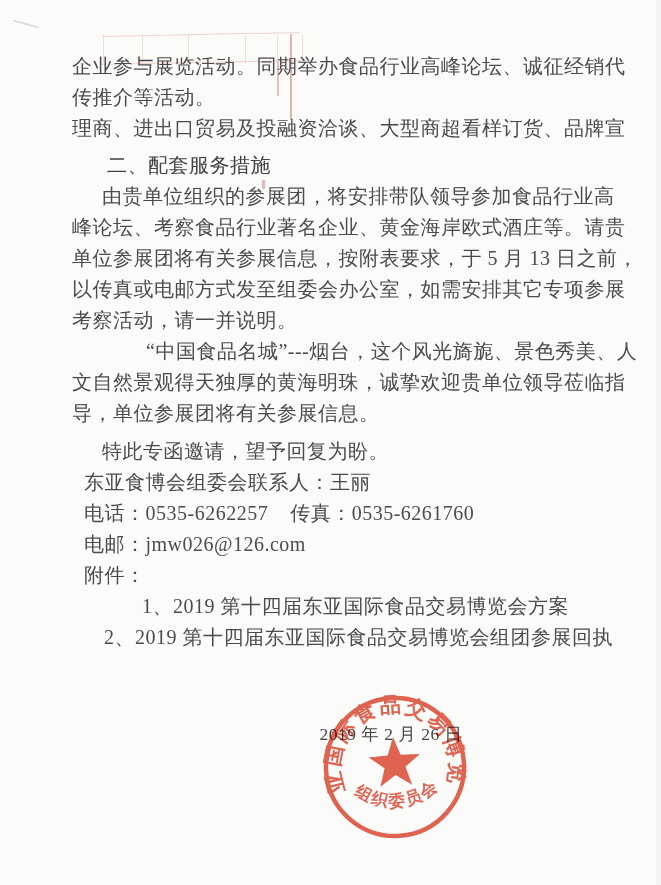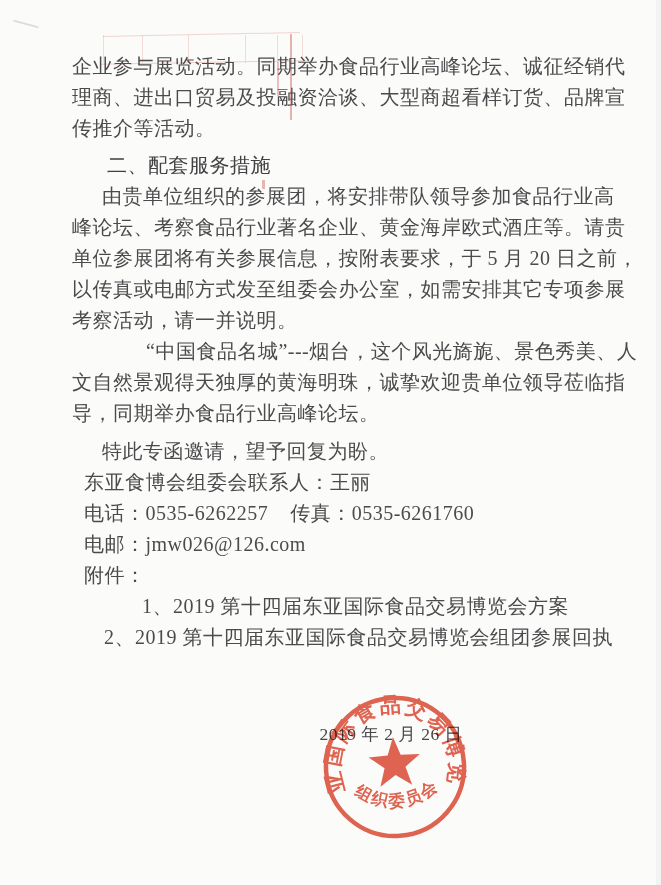--- a/index.html
+++ b/index.html
@@ -69,31 +69,31 @@
   <div class="art a-v a-v4"></div>
   <div class="art a-v a-v5"></div>
   <div class="art a-v a-v6"></div>
   <div class="art a-vs1"></div>
   <div class="art a-vs2"></div>
   <div class="art a-dash"></div>
   <div class="art a-edge"></div>
 
   <div class="content">
     <div class="ln">企业参与展览活动。同期举办食品行业高峰论坛、诚征经销代</div>
+    <div class="ln">传推介等活动。</div>
     <div class="ln">理商、进出口贸易及投融资洽谈、大型商超看样订货、品牌宣</div>
-    <div class="ln">传推介等活动。</div>
     <div class="ln l-head">二、配套服务措施</div>
     <div class="ln l-para">由贵单位组织的参展团，将安排带队领导参加食品行业高</div>
     <div class="ln">峰论坛、考察食品行业著名企业、黄金海岸欧式酒庄等。请贵</div>
-    <div class="ln">单位参展团将有关参展信息，按附表要求，于 5 月 20 日之前，</div>
+    <div class="ln">单位参展团将有关参展信息，按附表要求，于 5 月 13 日之前，</div>
     <div class="ln">以传真或电邮方式发至组委会办公室，如需安排其它专项参展</div>
     <div class="ln">考察活动，请一并说明。</div>
     <div class="ln l-quote">“中国食品名城”---烟台，这个风光旖旎、景色秀美、人</div>
     <div class="ln">文自然景观得天独厚的黄海明珠，诚挚欢迎贵单位领导莅临指</div>
-    <div class="ln">导，同期举办食品行业高峰论坛。</div>
+    <div class="ln">导，单位参展团将有关参展信息。</div>
     <div class="ln l-para l-gap">特此专函邀请，望予回复为盼。</div>
     <div class="ln l-contact">东亚食博会组委会联系人：王丽</div>
     <div class="ln l-contact">电话：0535-6262257    传真：0535-6261760</div>
     <div class="ln l-contact">电邮：jmw026@126.com</div>
     <div class="ln l-contact">附件：</div>
     <div class="ln l-item">1、2019 第十四届东亚国际食品交易博览会方案</div>
     <div class="ln l-item">2、2019 第十四届东亚国际食品交易博览会组团参展回执</div>
 
     <div class="signature">
       <div class="ln">2019 年 2 月 26 日</div>

